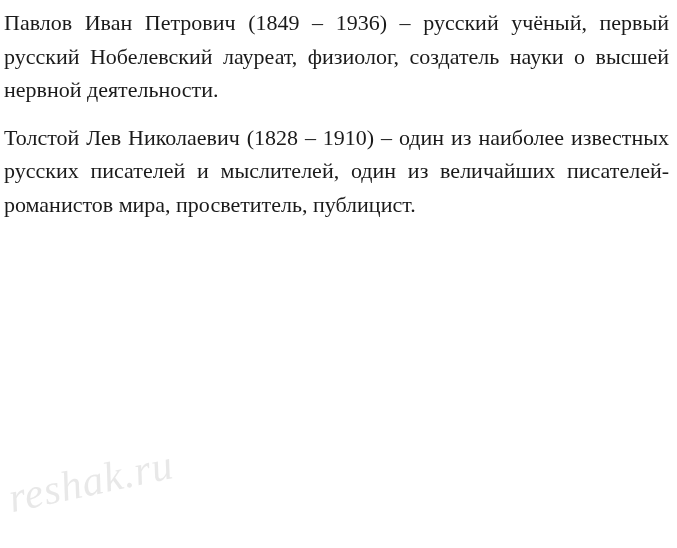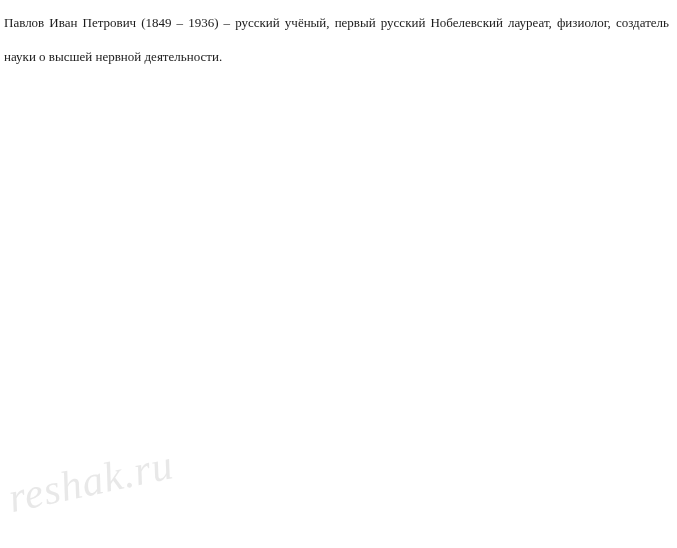--- a/index.html
+++ b/index.html
@@ -36,34 +36,35 @@
     pointer-events: none;
     user-select: none;
     white-space: nowrap;
     z-index: 0;
   }
   .para {
     position: relative;
     z-index: 1;
     text-align: justify;
     text-justify: inter-word;
-    font-size: 13px;
+    font-size: 22px;
     line-height: 33.5px;
     margin: 0 0 14px 0;
     hyphens: none;
   }
   .para:last-child {
     margin-bottom: 0;
   }
   .para.tight {
     margin-bottom: 13px;
   }
 </style>
 </head>
 <body>
 
 <div class="page">
 
   <div class="watermark">reshak.ru</div>
 
   <p class="para">Павлов Иван Петрович (1849 – 1936) – русский учёный, первый русский Нобелевский лауреат, физиолог, создатель науки о высшей нервной деятельности.</p>
+  <p class="para">Толстой Лев Николаевич (1828 – 1910) – один из наиболее известных русских писателей и мыслителей, один из величайших писателей-романистов мира, просветитель, публицист.</p>
 
 </div>
 
 </body></html>

